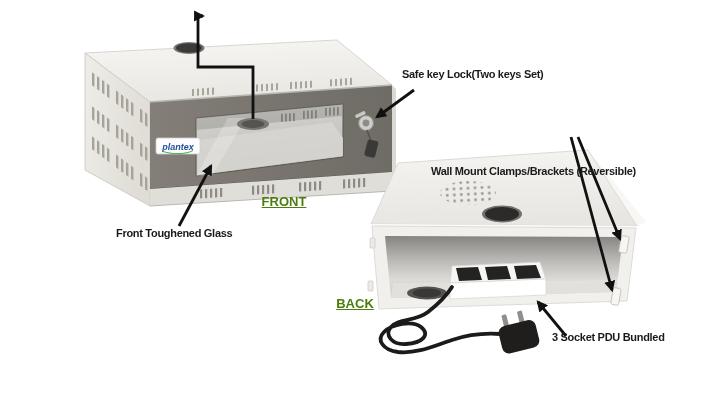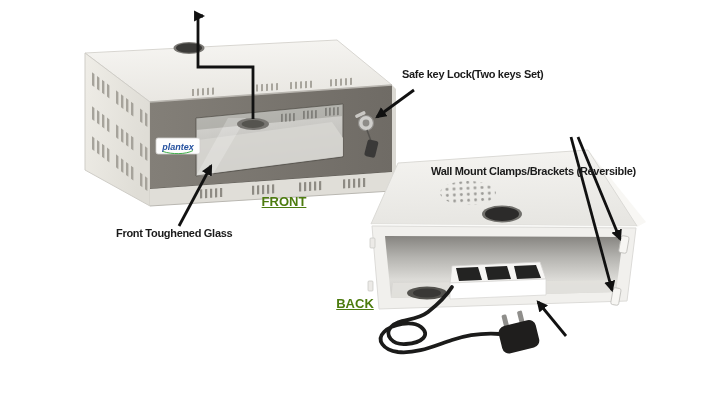--- a/index.html
+++ b/index.html
@@ -225,16 +225,17 @@
     <path d="M578,137 L620,239" marker-end="url(#arr)"></path>
     <path d="M571,137 L612,290" marker-end="url(#arr)"></path>
     <path d="M179,226 L211,166" marker-end="url(#arr)"></path>
     <path d="M566,336 L538,302" marker-end="url(#arr)"></path>
   </g>
 </svg>
 
 <div class="ann" id="lbl-lock">Safe key Lock(Two keys Set)</div>
 <div class="ann" id="lbl-wall">Wall Mount Clamps/Brackets (Reversible)</div>
 <div class="ann" id="lbl-glass">Front Toughened Glass</div>
+<div class="ann" id="lbl-pdu">3 Socket PDU Bundled</div>
 <div class="view" id="lbl-front">FRONT</div>
 <div class="view" id="lbl-back">BACK</div>
 
 </div>
 
 </body></html>

